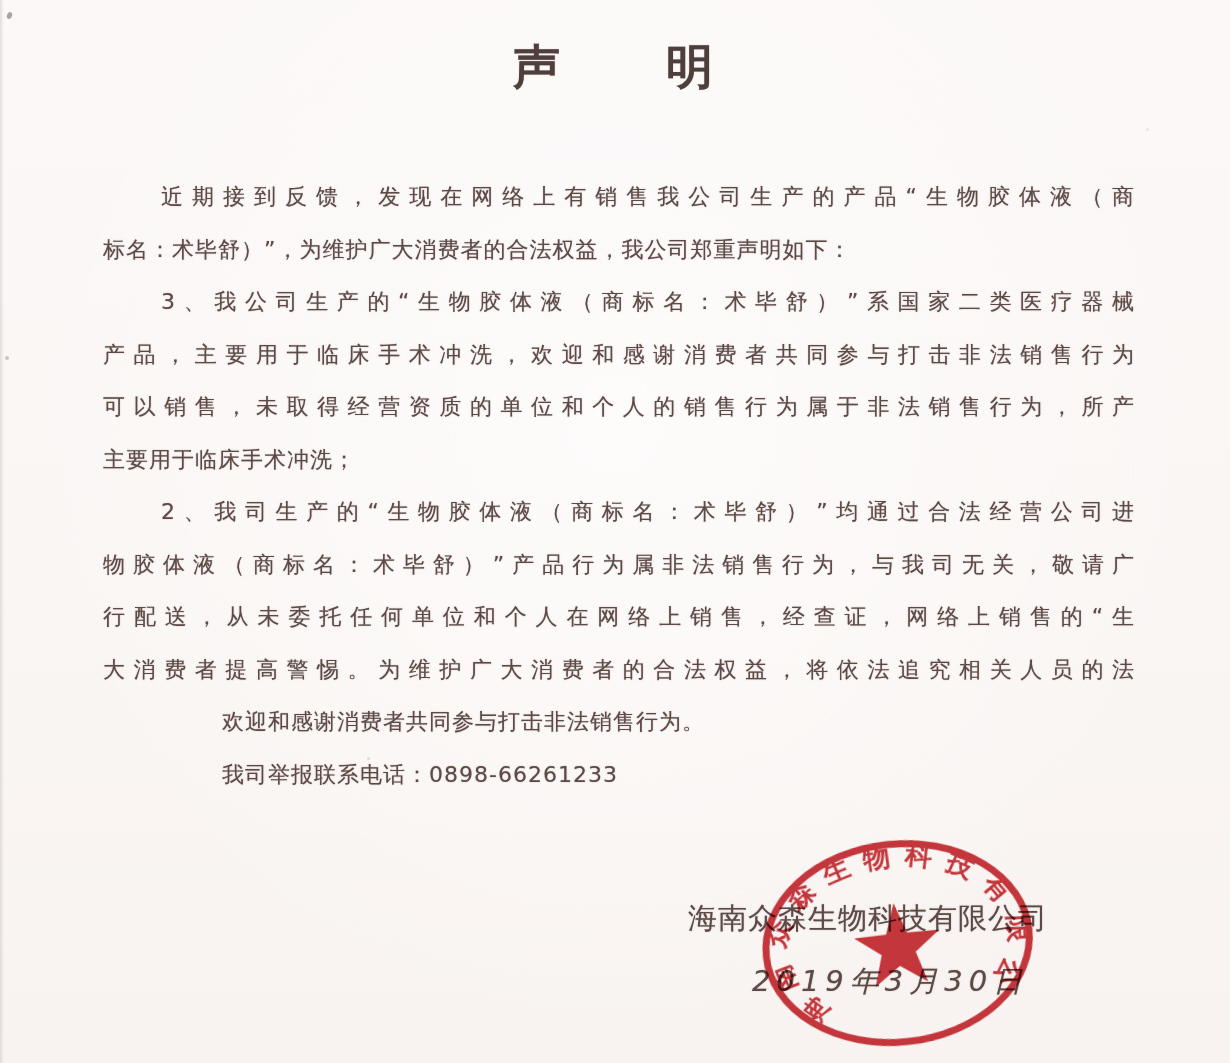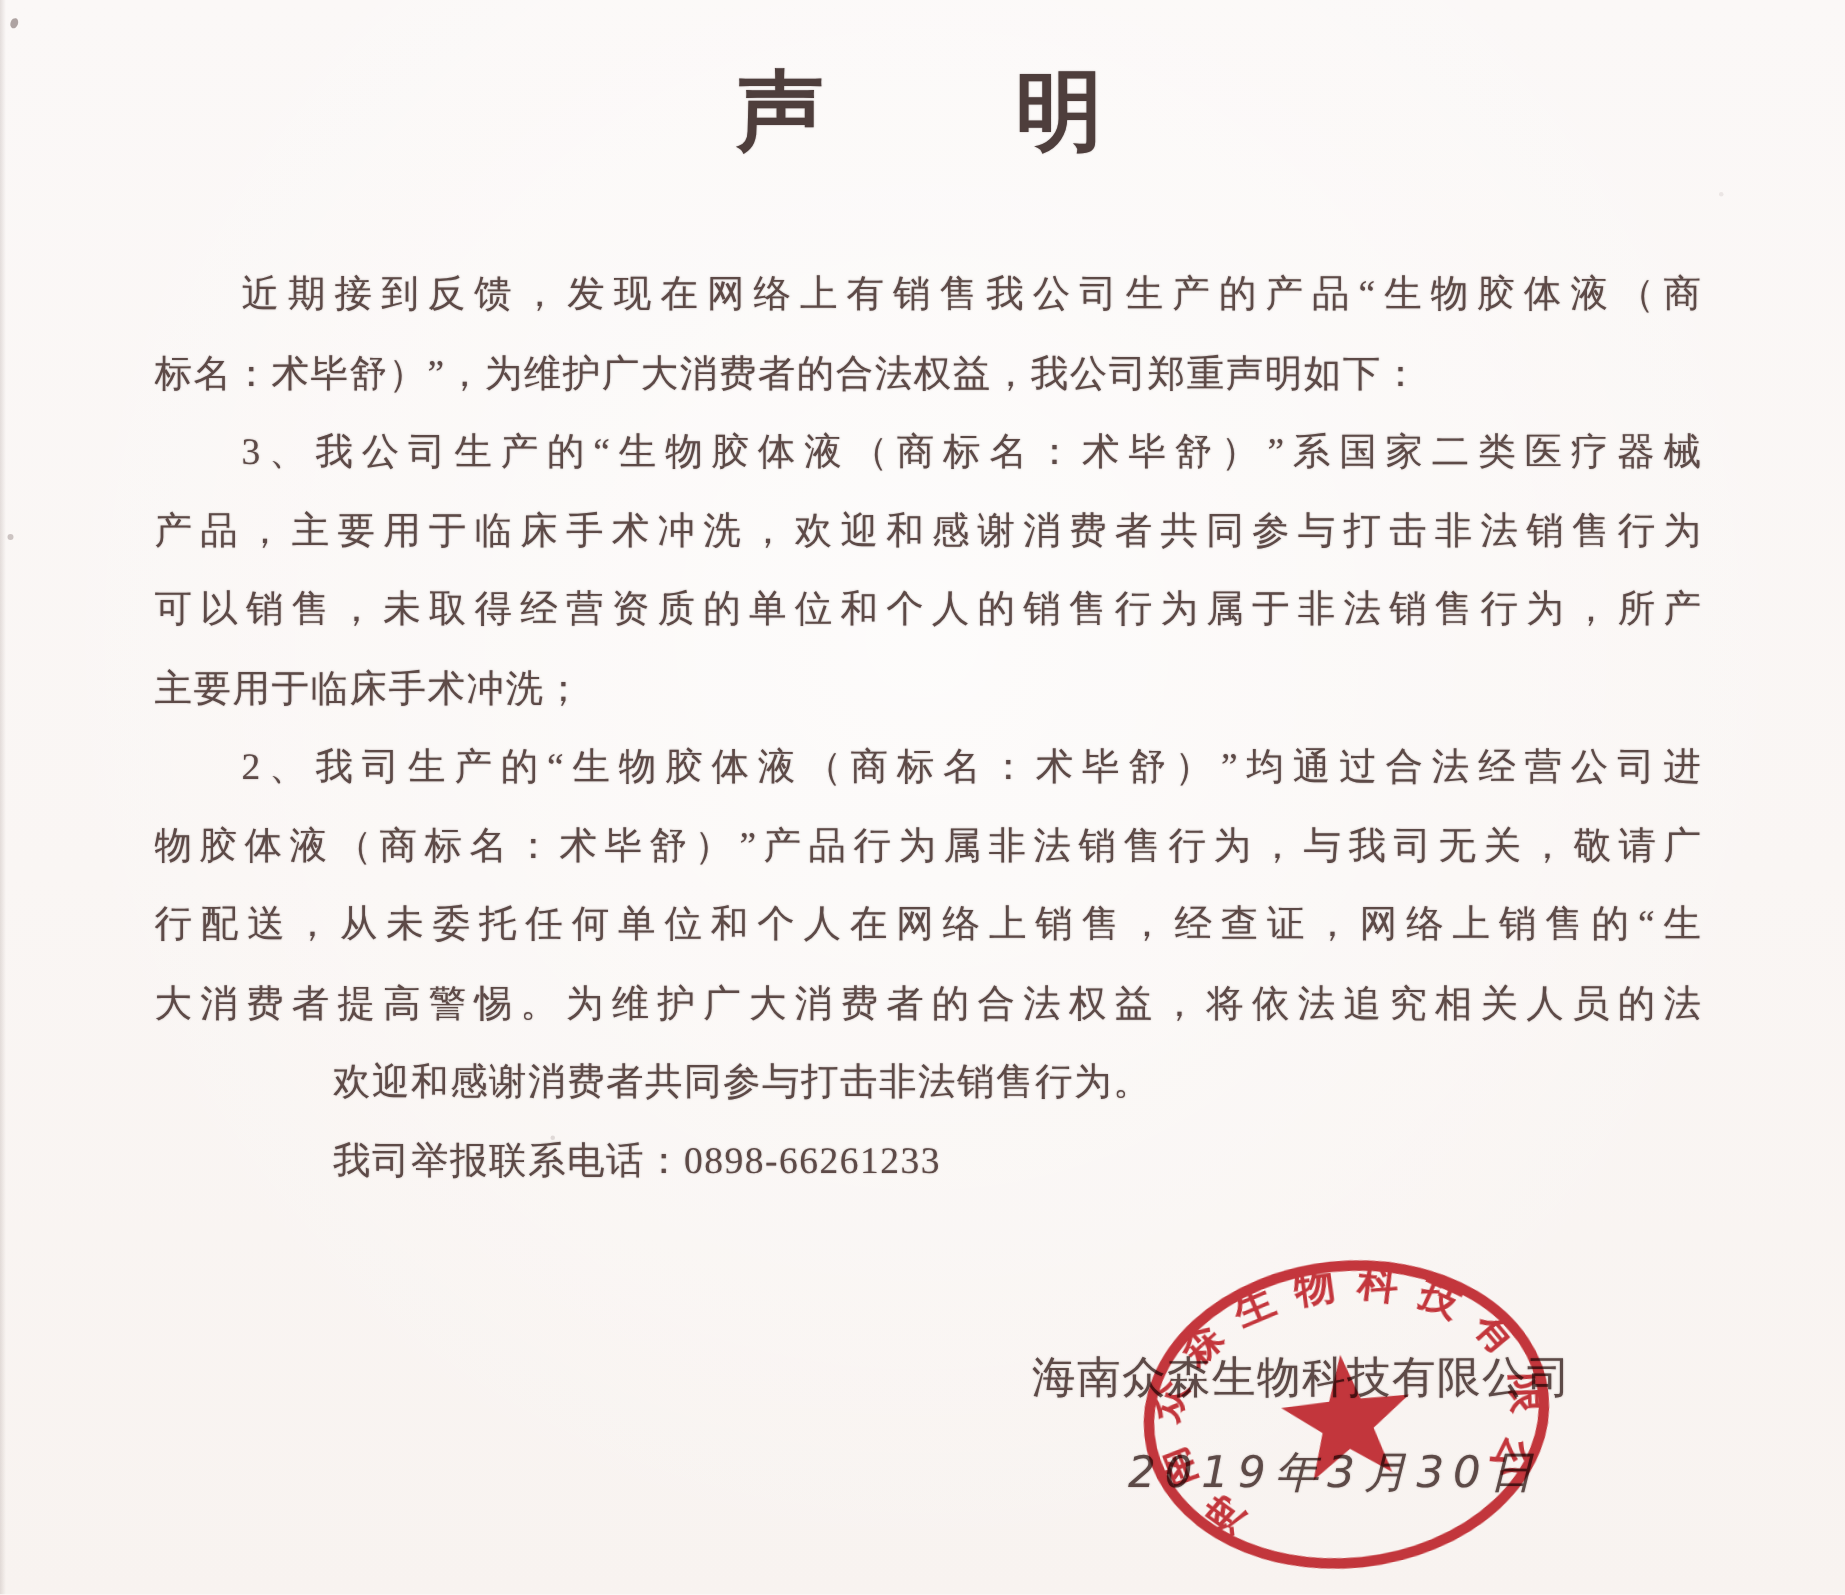--- a/index.html
+++ b/index.html
@@ -30,35 +30,35 @@
   }
   .speck { position: absolute; background: rgba(80,60,58,0.45); border-radius: 50%; }
   .speck.s1 { left: 7px;  top: 12px;  width: 5px; height: 7px; transform: rotate(20deg); }
   .speck.s2 { left: 5px;  top: 356px; width: 4px; height: 4px; opacity: .6; }
   .speck.s3 { left: 367px; top: 757px; width: 3px; height: 3px; opacity: .35; }
   .speck.s4 { left: 1146px; top: 128px; width: 3px; height: 3px; opacity: .2; }
 
   .doc-title {
     position: absolute; top: 36px; left: 0; width: 100%;
     text-align: center;
-    font-size: 58px; font-weight: 700;
+    font-size: 47px; font-weight: 700;
     color: var(--ink-dark);
     letter-spacing: 4px;
     text-shadow: 0 0 1px rgba(78,62,60,0.55);
   }
   .doc-body {
     position: absolute; left: 103px; top: 171px; width: 1032px;
   }
   .line {
     height: 52.5px; line-height: 52.5px;
-    font-size: 25px;
+    font-size: 22px;
     letter-spacing: 1px;
     color: var(--ink);
     text-shadow: 0 0 1.2px rgba(93,74,71,0.5);
-    overflow: hidden; white-space: nowrap; font-family: Liberation Serif, serif;
+    overflow: hidden; white-space: nowrap;
   }
   .line.fill { text-align: justify; text-align-last: justify; }
   .line.ind-2 { padding-left: 58px; }
   .line.ind-4 { padding-left: 119px; }
 
   .sig-company {
     position: absolute; left: 688px; top: 899px;
     font-size: 29px; letter-spacing: 1px;
     color: var(--ink);
     text-shadow: 0 0 1.2px rgba(93,74,71,0.5);

